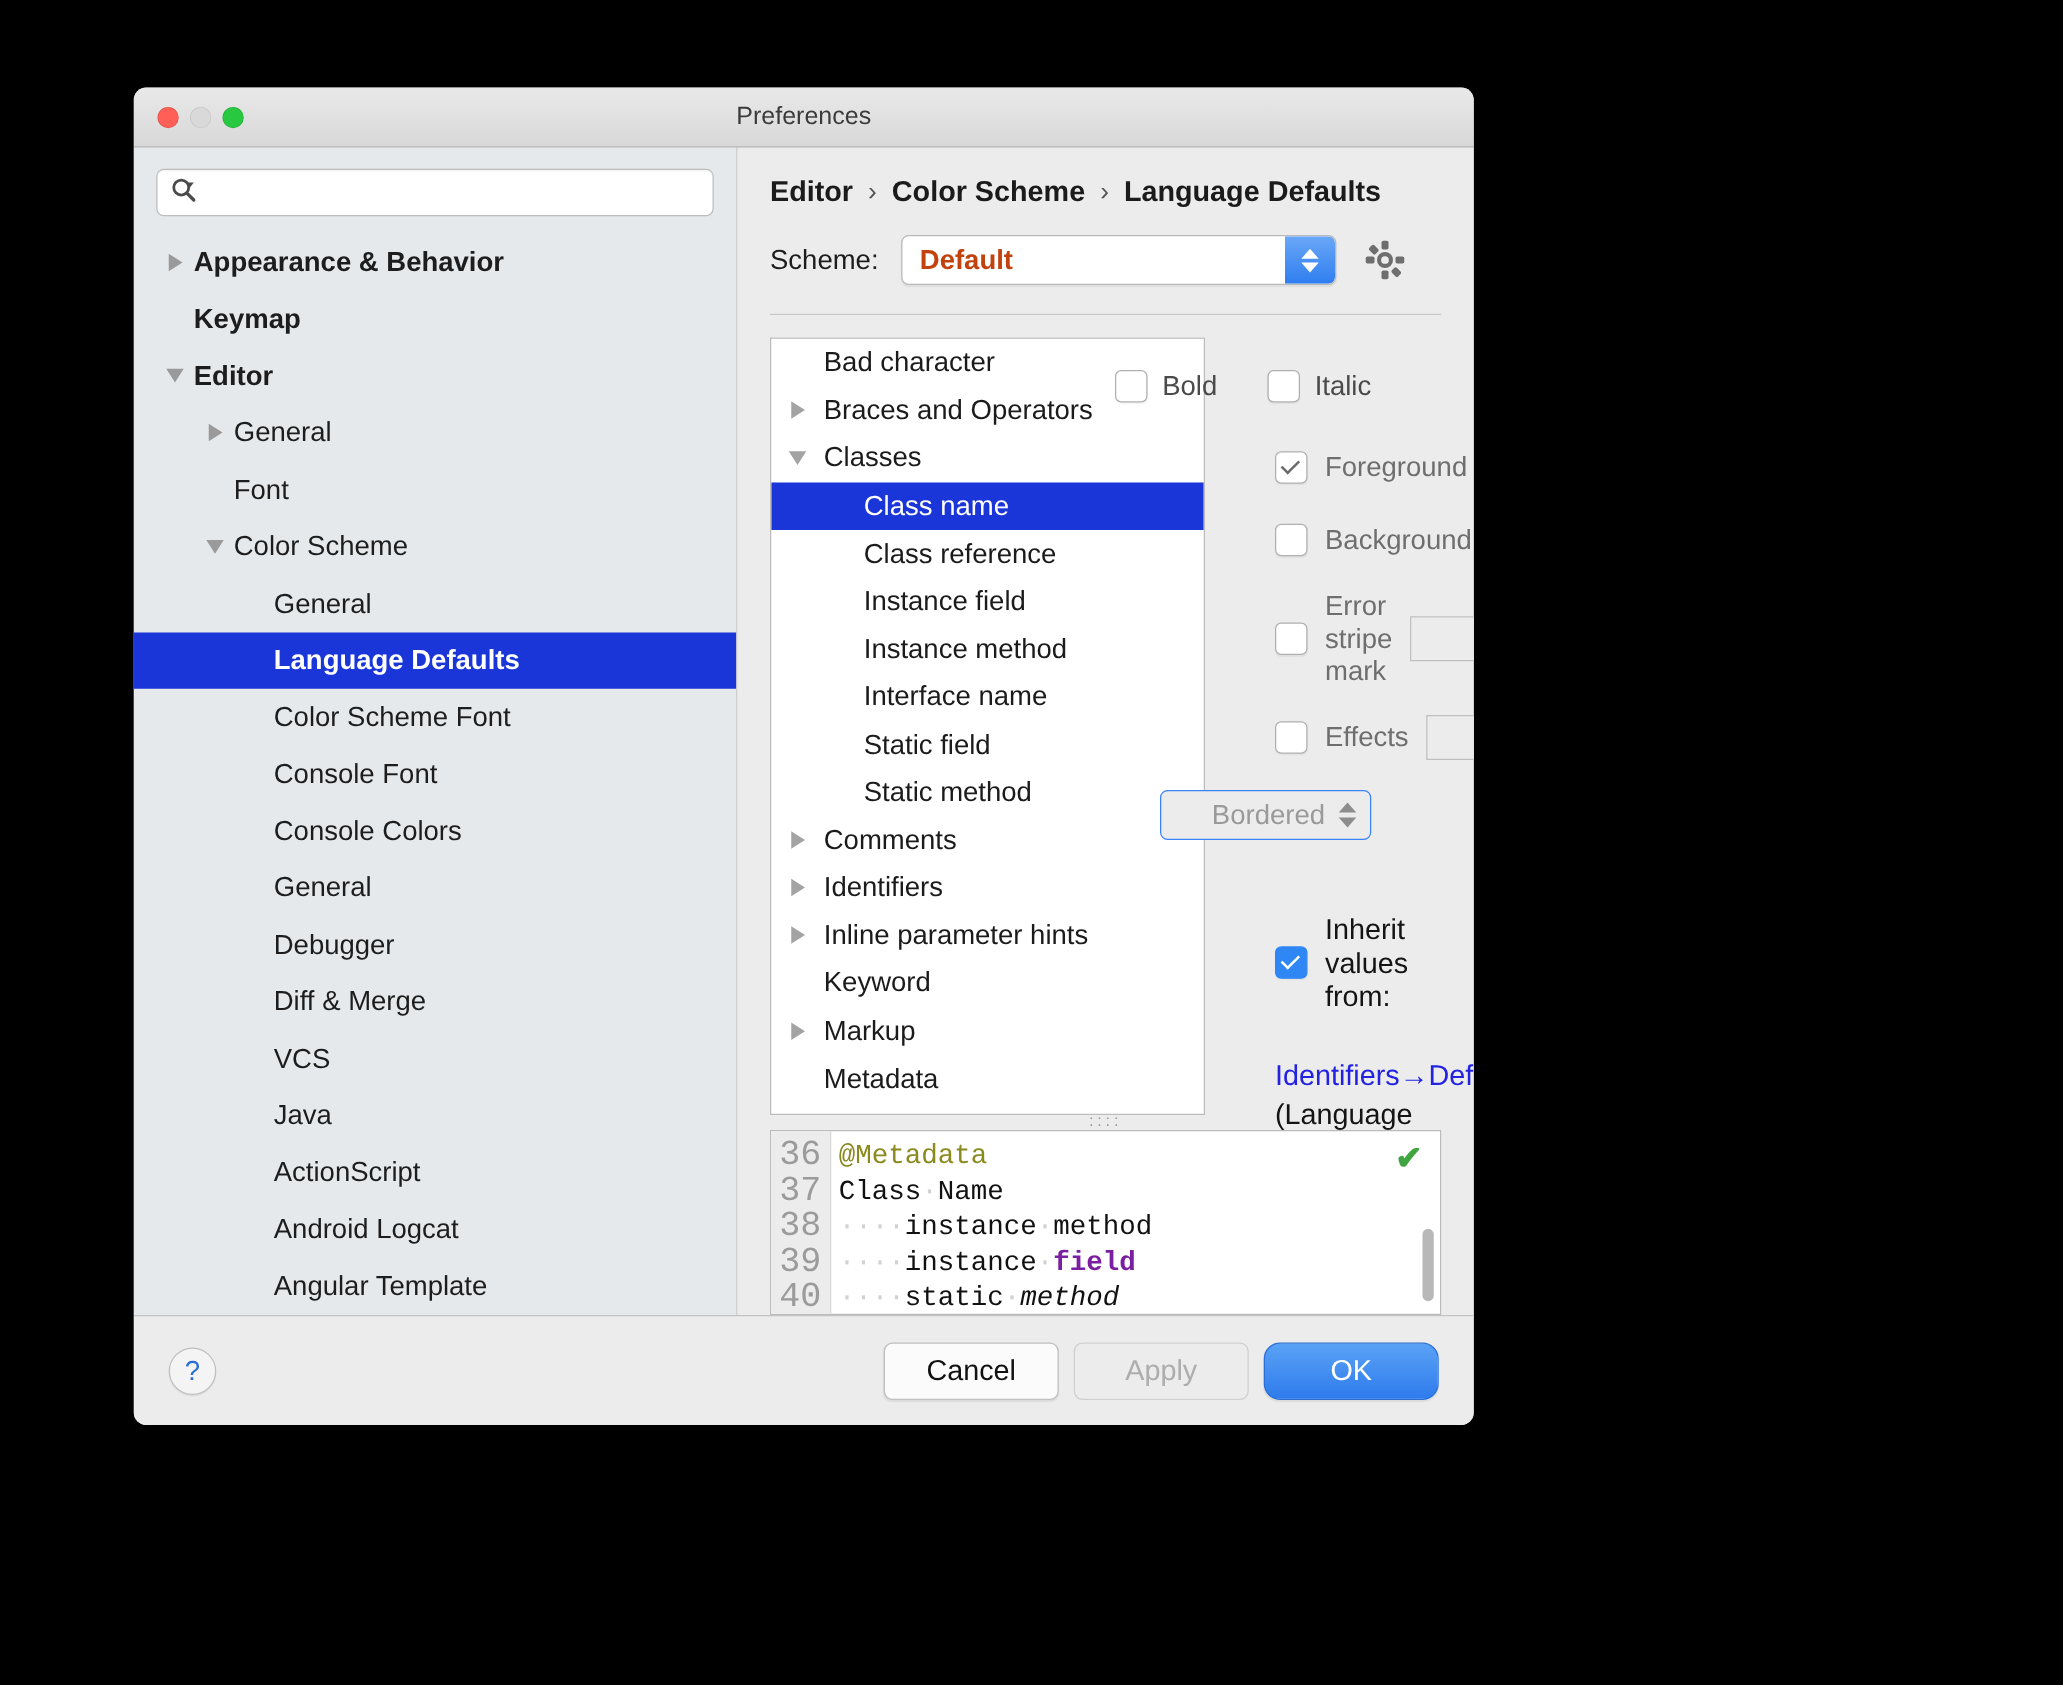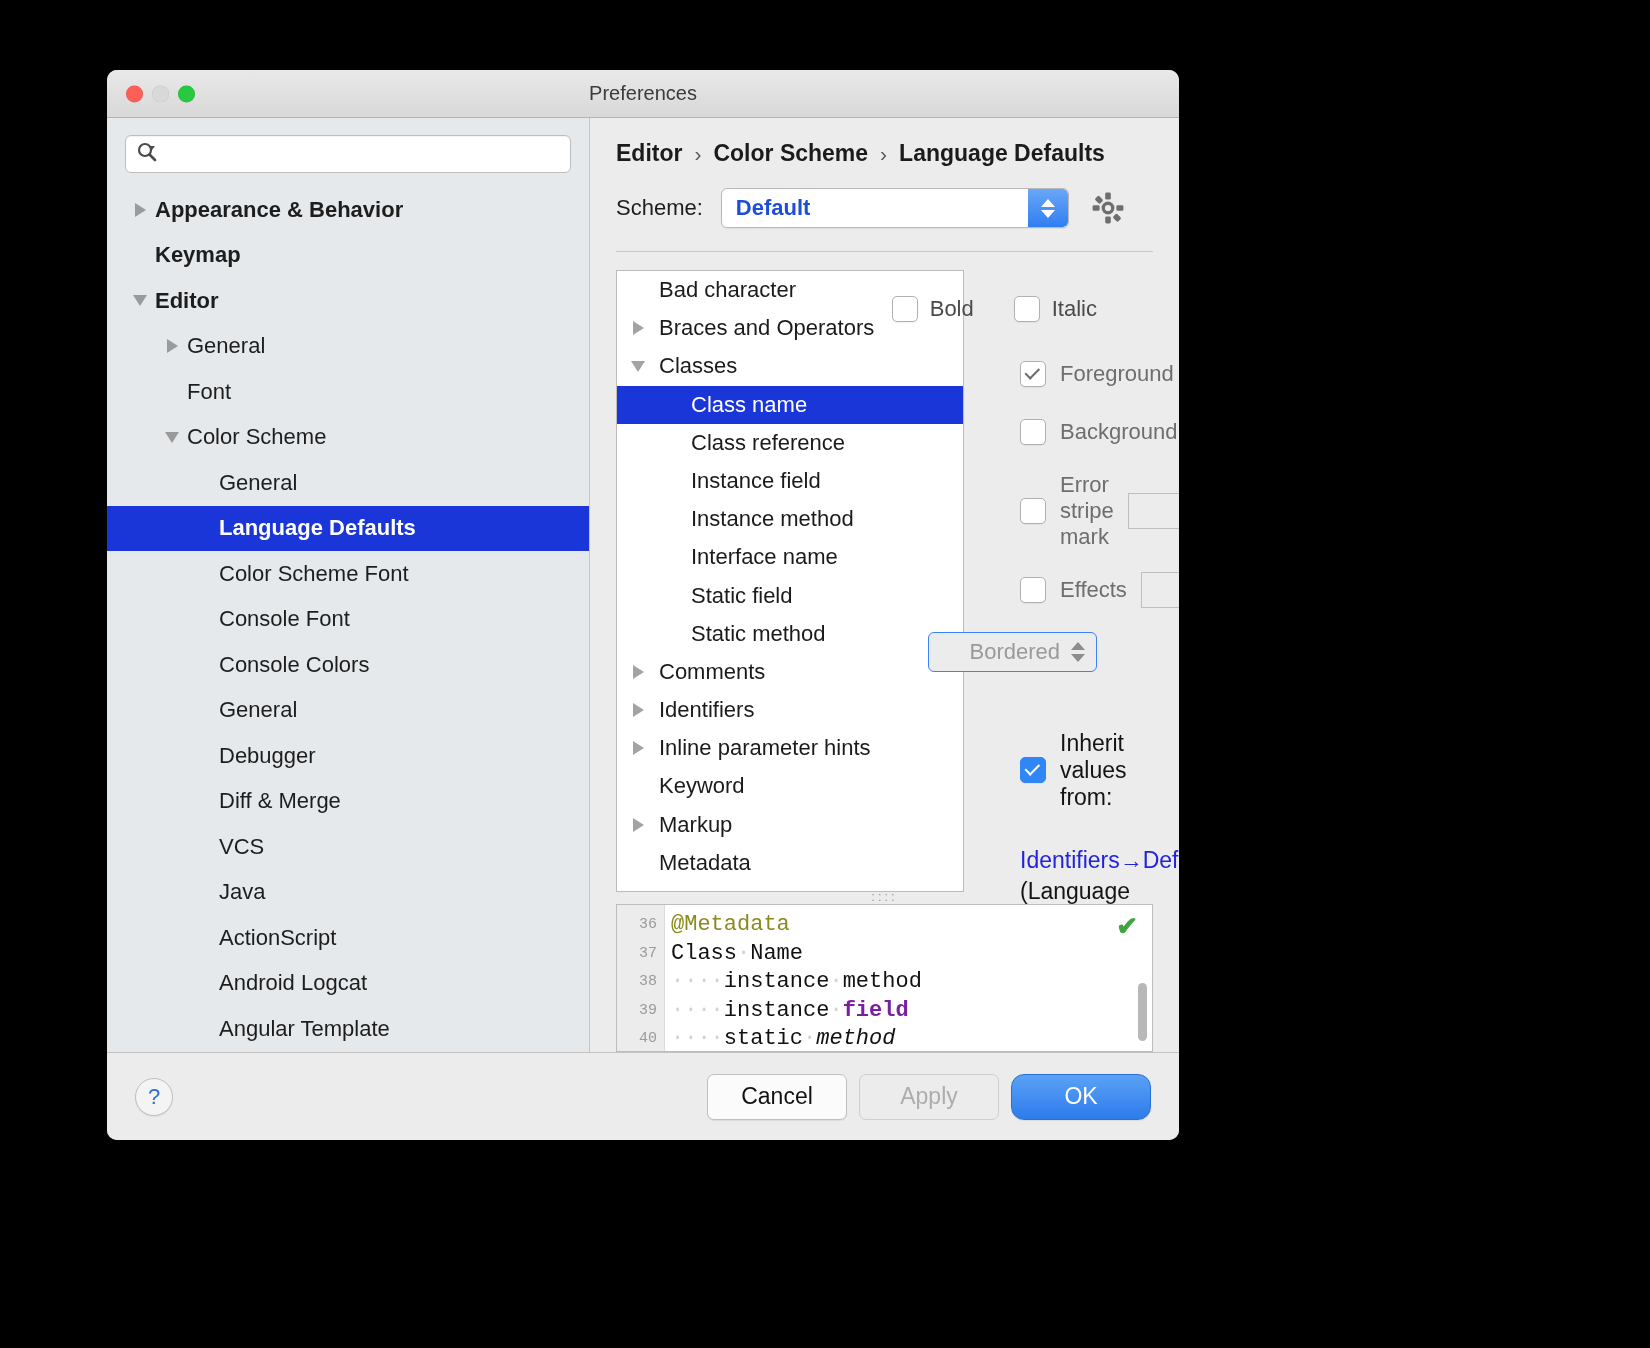--- a/index.html
+++ b/index.html
@@ -94,21 +94,21 @@
 
   #scheme-row { display:flex; align-items:center; padding:20px 0 0 26px; gap:18px; }
   #scheme-label { font-size:22px; color:#1d1d1d; }
   #scheme-select {
     width:348px; height:40px; background:#fff;
     border:1px solid #b9b9b9; border-radius:6px;
     display:flex; align-items:center;
     box-shadow:0 1px 1px rgba(0,0,0,0.06);
     position:relative; overflow:hidden;
   }
-  #scheme-value { flex:1 1 auto; padding-left:14px; font-size:22px; font-weight:bold; color:#1d4ed8; }
+  #scheme-value { flex:1 1 auto; padding-left:14px; font-size:22px; font-weight:bold; color:#c2410c; }
   #scheme-stepper {
     width:40px; height:100%; flex:0 0 40px;
     background:linear-gradient(to bottom,#6aa7f7,#2f7ef0);
     border-radius:0 5px 5px 0;
     display:flex; flex-direction:column; align-items:center; justify-content:center; gap:3px;
   }
   .chev-up   { width:0;height:0;border-bottom:8px solid #fff;border-left:7px solid transparent;border-right:7px solid transparent; }
   .chev-down { width:0;height:0;border-top:8px solid #fff;border-left:7px solid transparent;border-right:7px solid transparent; }
   #gear-btn { width:42px; height:42px; display:flex; align-items:center; justify-content:center; }
 
@@ -170,21 +170,21 @@
   
   #preview-wrap { padding:0 26px 0 26px; position:relative; }
   #grip { text-align:center; color:#999; font-size:13px; letter-spacing:3px; line-height:10px; height:12px; }
   #preview {
     height:148px; background:#fff; border:1px solid #bcbcbc;
     display:flex; position:relative; overflow:hidden;
   }
   #gutter {
     width:48px; flex:0 0 48px; background:#ececec;
     border-right:1px solid #dcdcdc;
-    font-family:"Liberation Mono", monospace; font-size:15px; color:#9b9b9b;
+    font-family:"Liberation Mono", monospace; font-size:28px; color:#9b9b9b;
     padding-top:6px; text-align:right;
   }
   #gutter div { height:28.6px; line-height:28.6px; padding-right:7px; }
   #code {
     flex:1 1 auto; font-family:"Liberation Mono", monospace;
     font-size:22px; color:#111; padding:6px 0 0 6px; white-space:pre;
   }
   #code div { height:28.6px; line-height:28.6px; }
   .ws { color:#d2d2d2; }
   .anno { color:#8a8a1f; }

